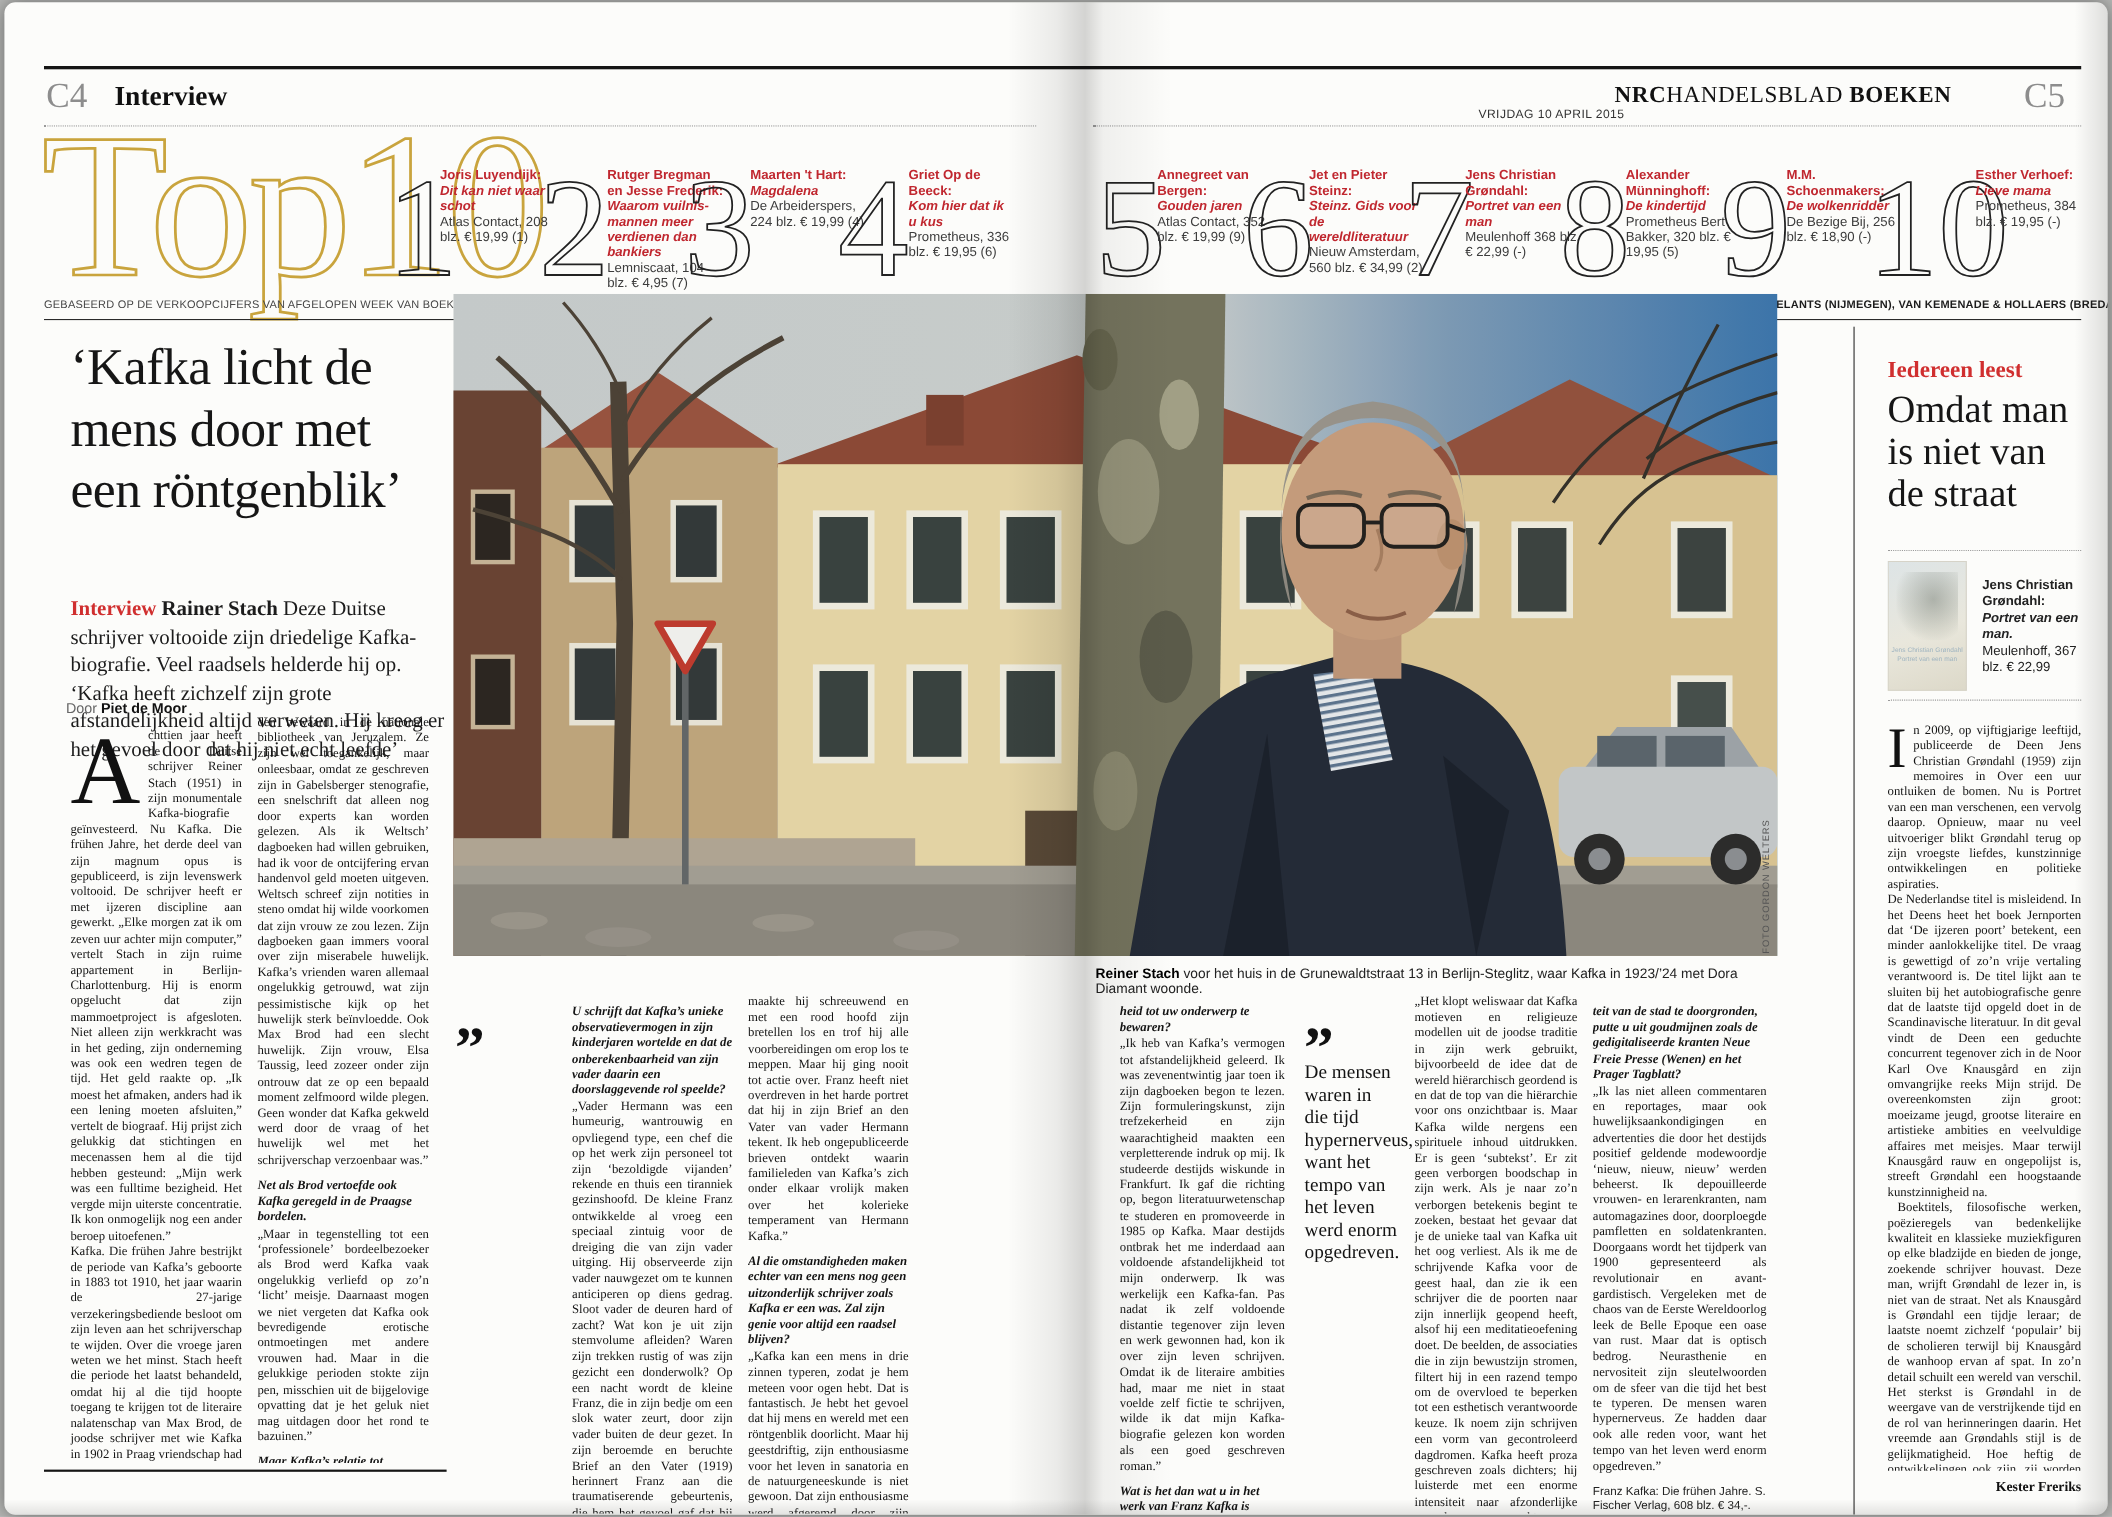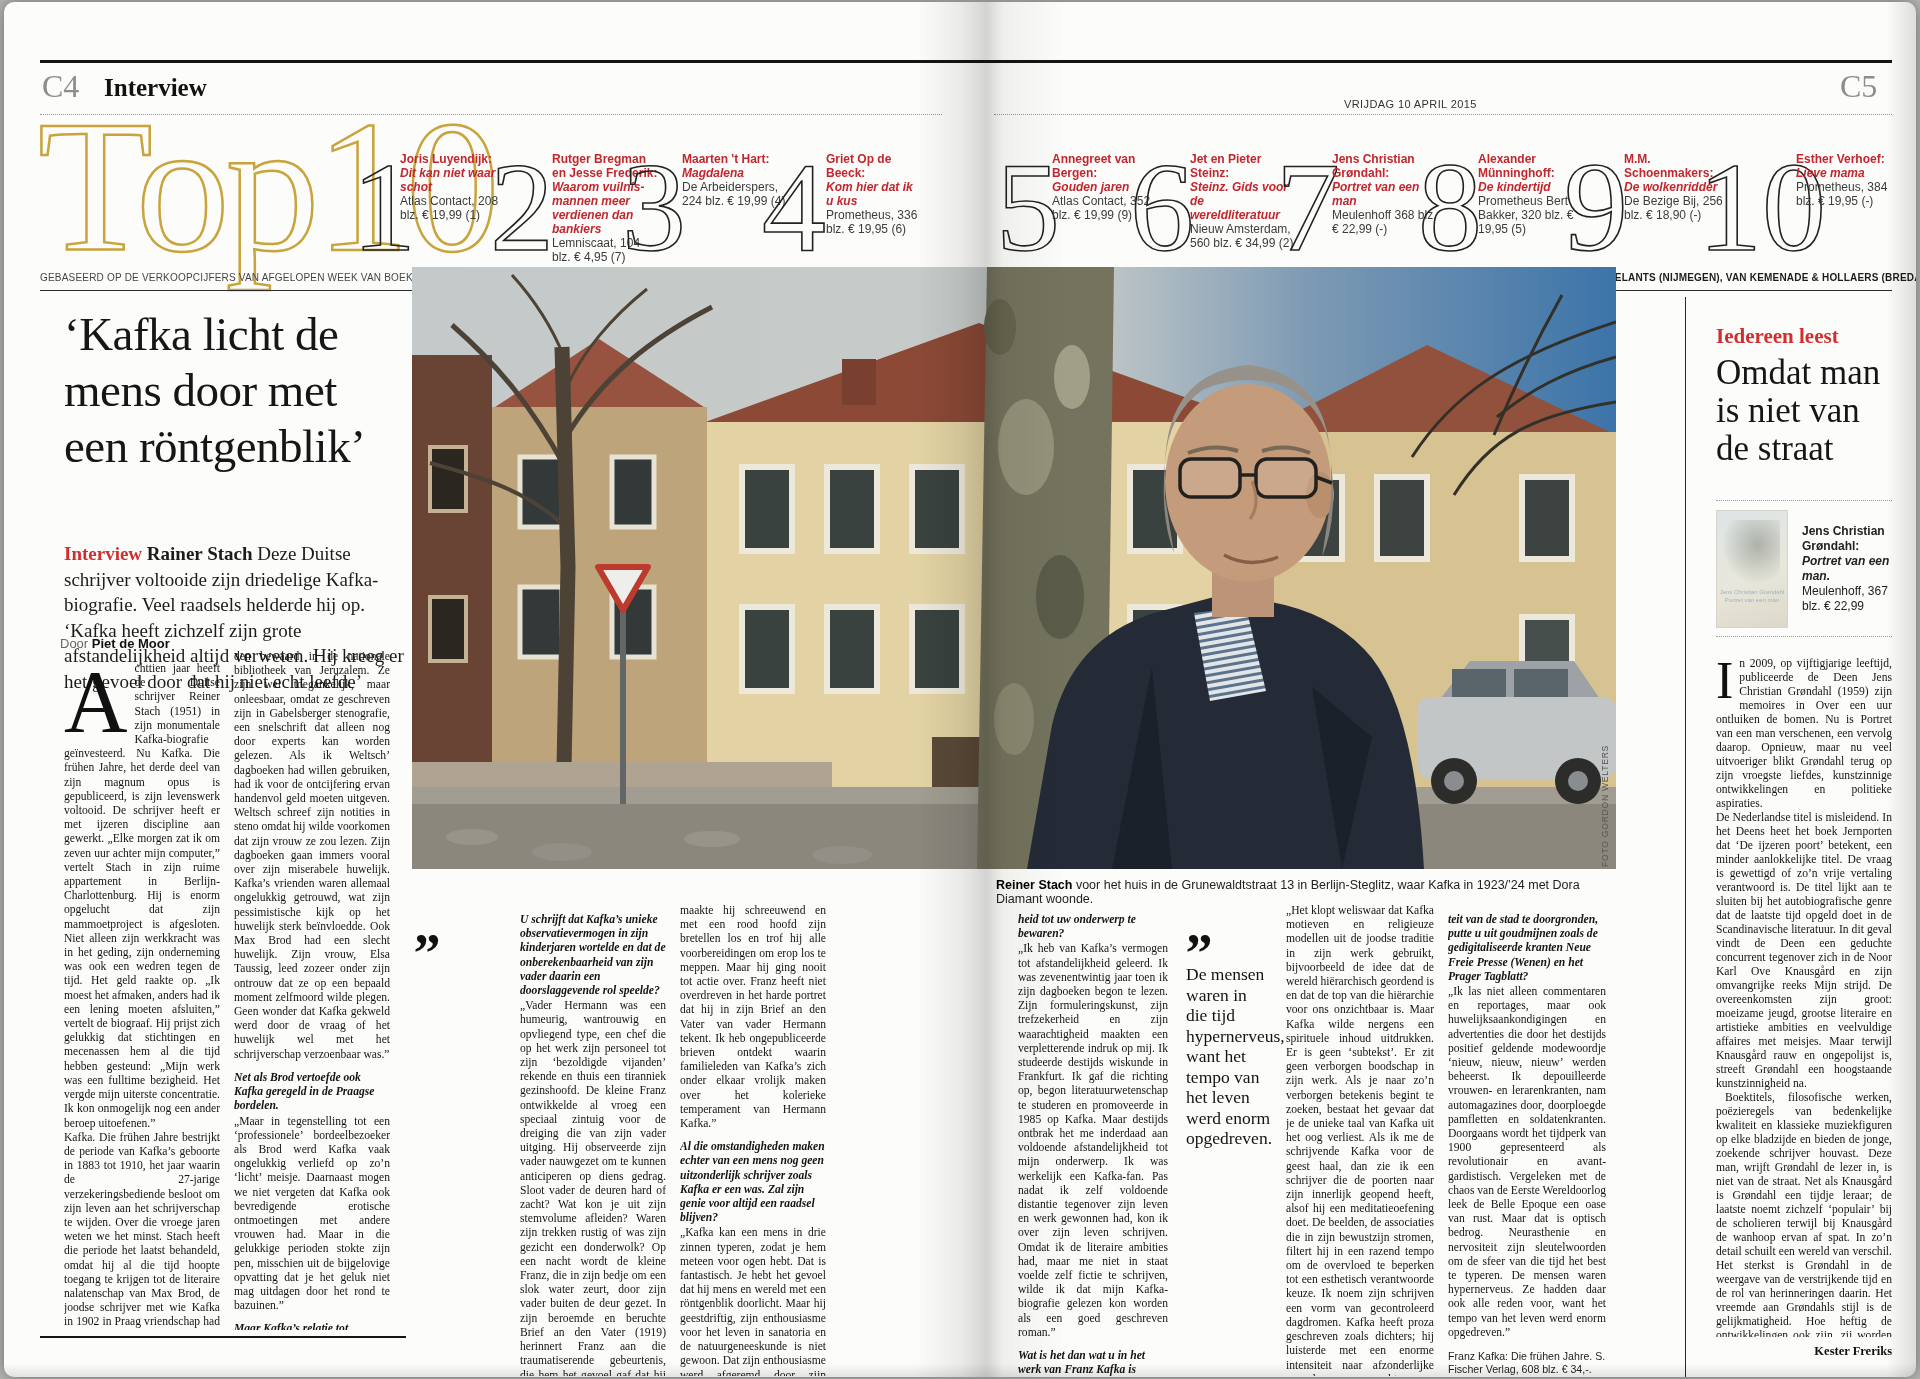--- a/index.html
+++ b/index.html
@@ -72,20 +72,21 @@
   .cover .ct{position:absolute;left:0;right:0;top:78px;text-align:center;font-size:6px;line-height:8px;color:#9fb4c0;}
 </style>
 </head>
 <body>
 
 <div class="abs spread">
 
   <div class="abs rule-black" style="left:36px;top:58px;width:1852px;"></div>
   <div class="abs folio" style="left:38px;top:66px;text-align:center;">C4</div>
   <div class="abs section-title" style="left:100px;top:72px;">Interview</div>
+  <div class="abs brand" style="left:1340px;top:72px;width:430px;"><b>NRC</b><span>HANDELSBLAD</span> <b>BOEKEN</b></div>
   <div class="abs brand-date" style="left:1340px;top:96px;width:430px;">VRIJDAG 10 APRIL 2015</div>
   <div class="abs folio" style="left:1836px;top:66px;">C5</div>
   <div class="abs dotted" style="left:36px;top:112px;width:902px;"></div>
   <div class="abs dotted" style="left:990px;top:112px;width:898px;"></div>
 
   <div class="abs top10-word" style="left:34px;top:110px;">Top10</div>
 
   <div class="abs rank-num" style="left:348px;top:150px;">1</div>
   <div class="abs t10" style="left:396px;top:150px;">
     <span class="au">Joris Luyendijk:</span><br>

